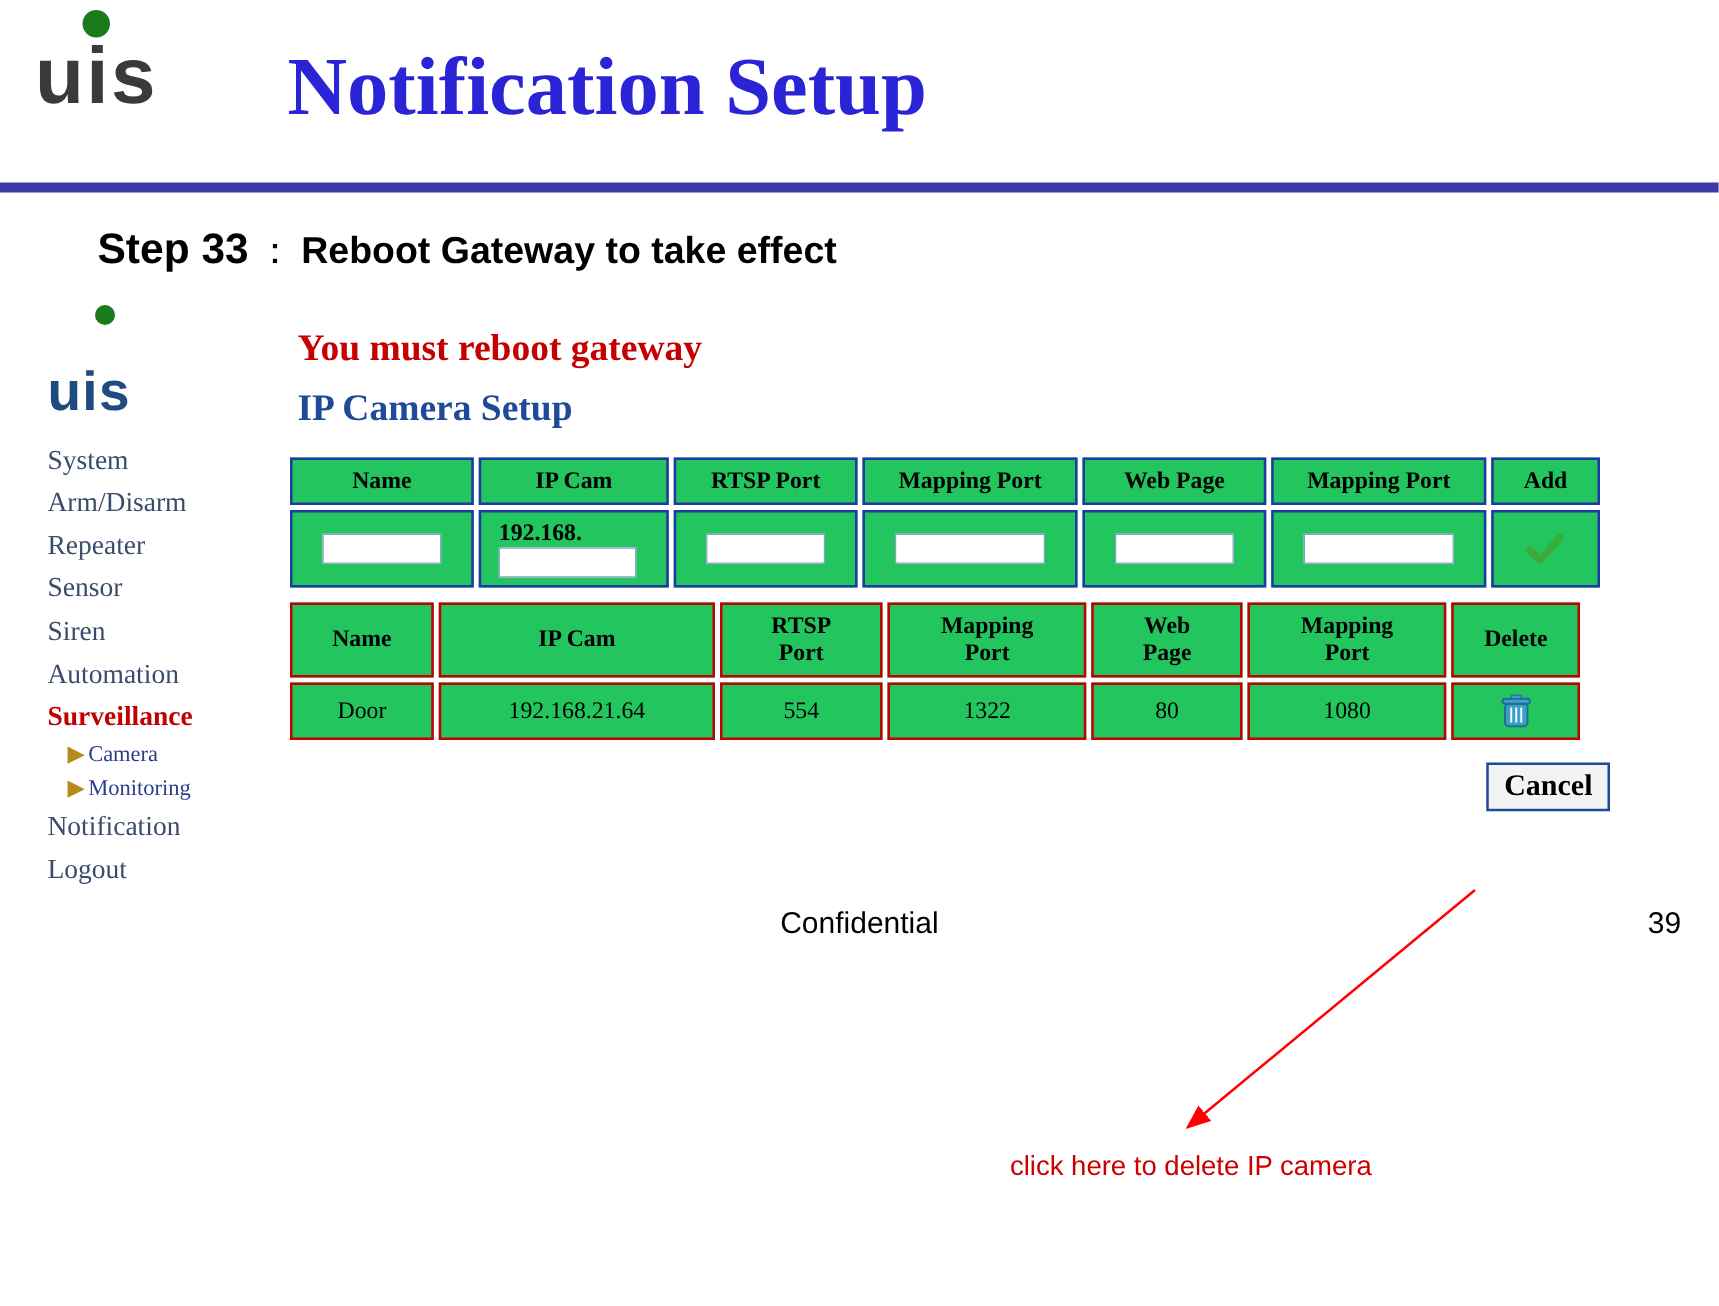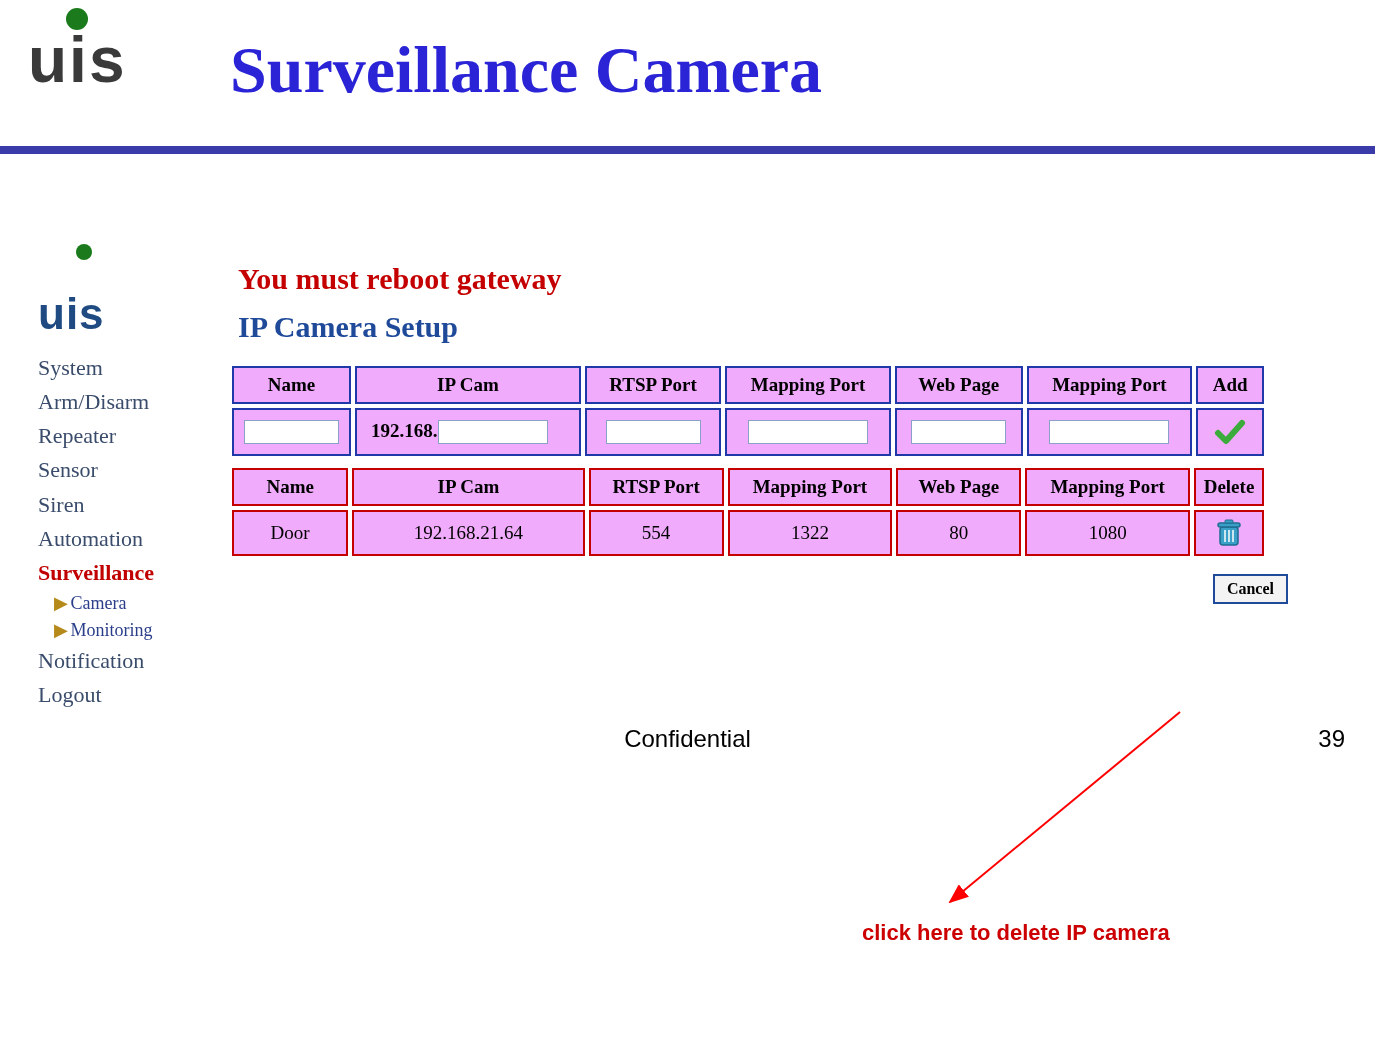--- a/index.html
+++ b/index.html
@@ -151,22 +151,22 @@
   table.ipcam {
     border-collapse: separate;
     border-spacing: 4px;
     width: 1040px;
     font-family: "Times New Roman", Times, serif;
     font-size: 19px;
   }
   table.ipcam th,
   table.ipcam td {
     border: 2px solid #1f3aa8;
-    background: #f0abfc;
-    padding: 6px 7px;
+    background: #22c55e;
+    padding: 6px 24px;
     text-align: center;
     font-weight: bold;
     color: #000;
     box-sizing: border-box;
   }
   table.ipcam td {
     font-weight: normal;
     height: 46px;
   }
   table.ipcam.red th,
@@ -194,39 +194,39 @@
   .cancel-wrap {
     text-align: right;
     margin-top: 14px;
     padding-right: 0;
   }
   .cancel-btn {
     border: 2px solid #1f4a9a;
     background: #f3f3f3;
     font-family: "Times New Roman", Times, serif;
     font-weight: bold;
-    font-size: 16px;
+    font-size: 24px;
     padding: 4px 12px;
     cursor: pointer;
     text-align: right;
   }
   
   .arrow-svg {
     position: absolute;
     left: 935px;
     top: 702px;
     pointer-events: none;
   }
   .annotation {
     position: absolute;
-    left: 862px;
+    left: 808px;
     top: 920px;
     font-family: Arial, Helvetica, sans-serif;
     font-size: 22px;
-    font-weight: bold;
+    font-weight: normal;
     color: #cc0000;
   }
   
   .footer-confidential {
     position: absolute;
     left: 0;
     width: 1375px;
     bottom: 15px;
     text-align: center;
     font-family: Arial, Helvetica, sans-serif;
@@ -245,23 +245,26 @@
 </head>
 <body>
 
 <div class="slide">
 
   <div class="logo-big">
     <div class="dot"></div>
     <div class="txt">uis</div>
   </div>
 
-  <div class="page-title">Surveillance Camera</div>
+  <div class="page-title">Notification Setup</div>
   <div class="title-rule"></div>
 
+  <div class="step-line">
+    <span class="step">Step 33</span><span class="colon">：</span><span>Reboot Gateway to take effect</span>
+  </div>
 
   <div class="inner-app">
 
     <div style="float:left; width:180px;">
       <div class="inner-logo">
         <span class="dot2"></span><br>
         <span>uis</span>
       </div>
       <div class="sidenav">
         <div class="item">System</div>

